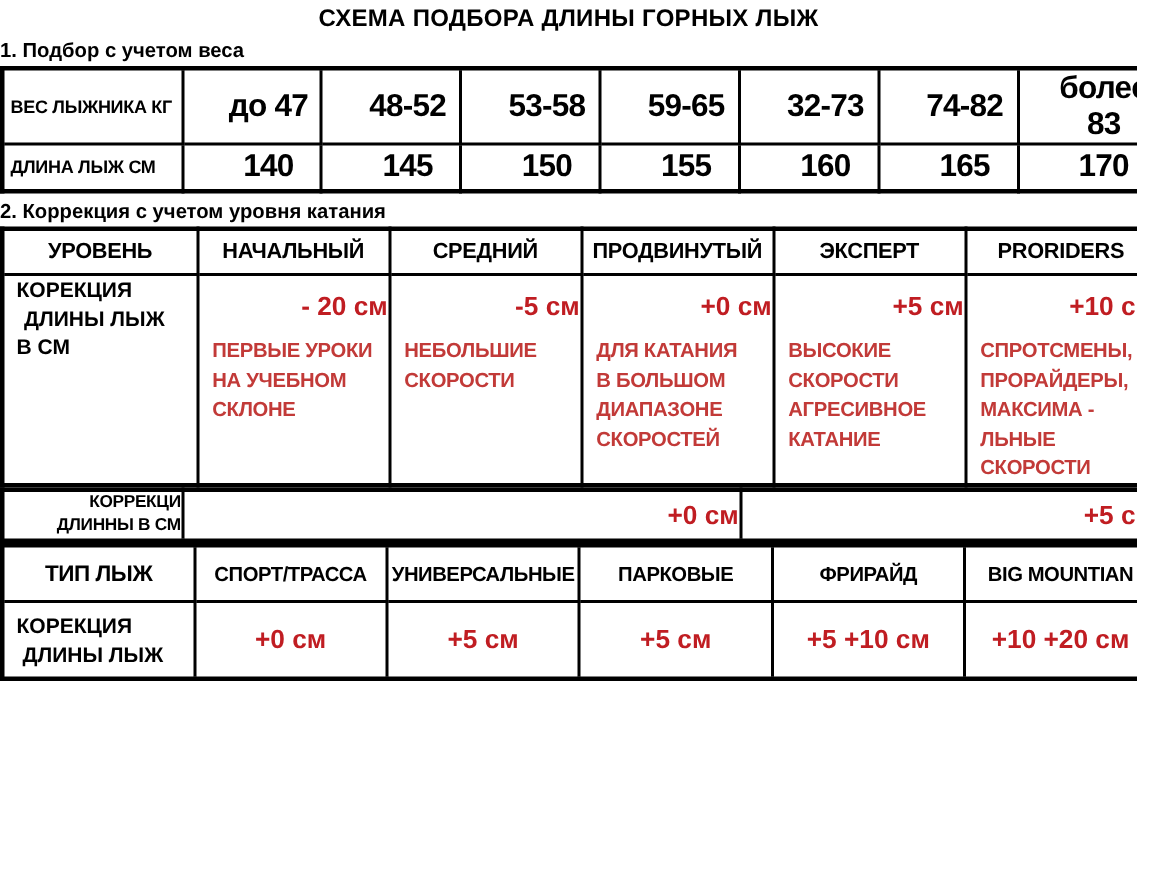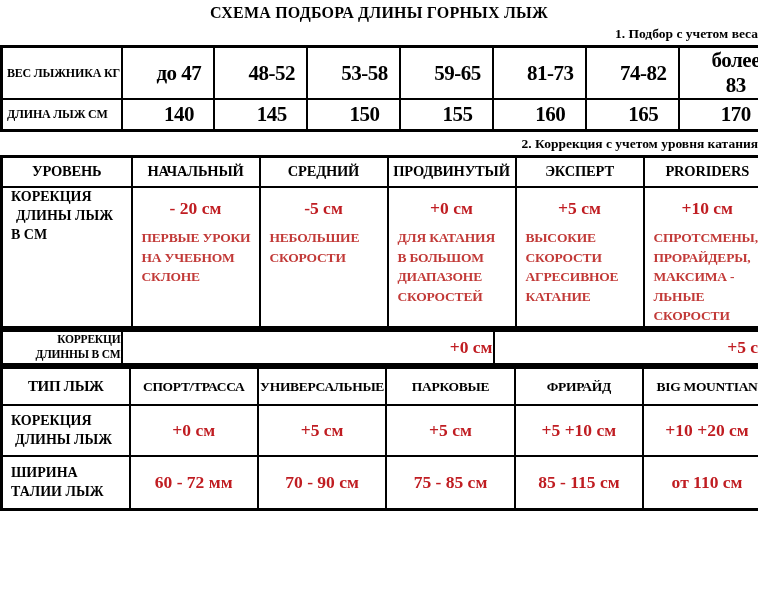--- a/index.html
+++ b/index.html
@@ -6,37 +6,37 @@
     --ink:#000000;
     --red-val:#c01d22;
     --red-desc:#c23a38;
     --bd-outer:3px solid #000;
     --bd-inner:2px solid #000;
   }
   *{box-sizing:border-box;}
   html,body{margin:0;padding:0;background:#ffffff;}
   .page{
     width:758px;height:594px;overflow:hidden;background:#ffffff;
-    font-family:Liberation Serif, serif;font-weight:bold;color:var(--ink);
+    font-family:Liberation Sans, sans-serif;font-weight:bold;color:var(--ink);
     padding-top:3px;
   }
   .main-title{text-align:center;font-size:16px;letter-spacing:.2px;margin:1px 0 4px;}
-  .sec-title{text-align:right;font-size:13.5px;margin:4px 0 3px;}
+  .sec-title{text-align:left;font-size:13.5px;margin:4px 0 3px;}
   table{border-collapse:collapse;table-layout:fixed;width:773px;margin:0 auto;border:var(--bd-outer);}
   td{border:var(--bd-inner);vertical-align:middle;padding:0;}
   
   .t1 td{height:31px;padding-left:22px;}
   .t1 .rowlab{font-size:12px;text-align:left;padding-left:4px;letter-spacing:-0.2px;}
   .t1 .big{font-size:21px;text-align:center;letter-spacing:-0.5px;}
   
   .t2 .head td{height:31px;font-size:14.5px;text-align:center;letter-spacing:-0.2px;}
   .t2 .body td{height:133px;vertical-align:top;}
   .t2 .rowlab2{vertical-align:middle;font-size:14px;text-align:left;padding-left:8px;line-height:1.35;}
   .t2 .rowlab2 .ind{padding-left:5px;}
-  .t2 .corr .val{margin-top:10px;text-align:center;font-size:17.5px;color:var(--red-val);}
+  .t2 .corr .val{margin-top:10px;text-align:right;font-size:17.5px;color:var(--red-val);}
   .t2 .corr .desc{margin-top:9px;padding-left:9px;padding-right:2px;text-align:left;
                   font-size:13.5px;line-height:1.45;color:var(--red-desc);letter-spacing:-0.2px;}
   
   .t3 .head td{height:42px;}
   .t3 .row2 td{height:29px;text-align:right;}
   .t3 .rowlab3{font-size:11.5px;text-align:center;line-height:1.35;letter-spacing:-0.2px;}
   .t3 .place{font-size:15px;text-align:center;line-height:1.45;}
   .t3 .redval{font-size:17.5px;text-align:center;color:var(--red-val);}
   
   .t4 .head td{height:38px;font-size:13.5px;text-align:center;letter-spacing:-0.3px;}
@@ -64,21 +64,21 @@
         <col>
         <col>
       </colgroup>
     <tbody>
         <tr>
       <td class="rowlab">ВЕС ЛЫЖНИКА КГ</td>
       <td class="big">до 47</td>
       <td class="big">48-52</td>
       <td class="big">53-58</td>
       <td class="big">59-65</td>
-      <td class="big">81-73</td>
+      <td class="big">32-73</td>
       <td class="big">74-82</td>
       <td class="big">более 83</td>
     </tr>
     <tr>
       <td class="rowlab">ДЛИНА ЛЫЖ СМ</td>
       <td class="big">140</td>
       <td class="big">145</td>
       <td class="big">150</td>
       <td class="big">155</td>
       <td class="big">160</td>
@@ -207,27 +207,16 @@
       <td class="rowlab4">
         <div>КОРЕКЦИЯ</div>
         <div class="ind" style="padding-left:4px;">ДЛИНЫ ЛЫЖ</div>
       </td>
       <td class="redval">+0 см</td>
       <td class="redval">+5 см</td>
       <td class="redval">+5 см</td>
       <td class="redval">+5 +10 см</td>
       <td class="redval">+10 +20 см</td>
     </tr>
-    <tr class="row3">
-      <td class="rowlab4">
-        <div>ШИРИНА</div>
-        <div>ТАЛИИ ЛЫЖ</div>
-      </td>
-      <td class="redval">60 - 72 мм</td>
-      <td class="redval">70 - 90 см</td>
-      <td class="redval">75 - 85 см</td>
-      <td class="redval">85 - 115 см</td>
-      <td class="redval">от 110 см</td>
-    </tr>
   </tbody>
     </table>
 
 </div>
 
 </body></html>

